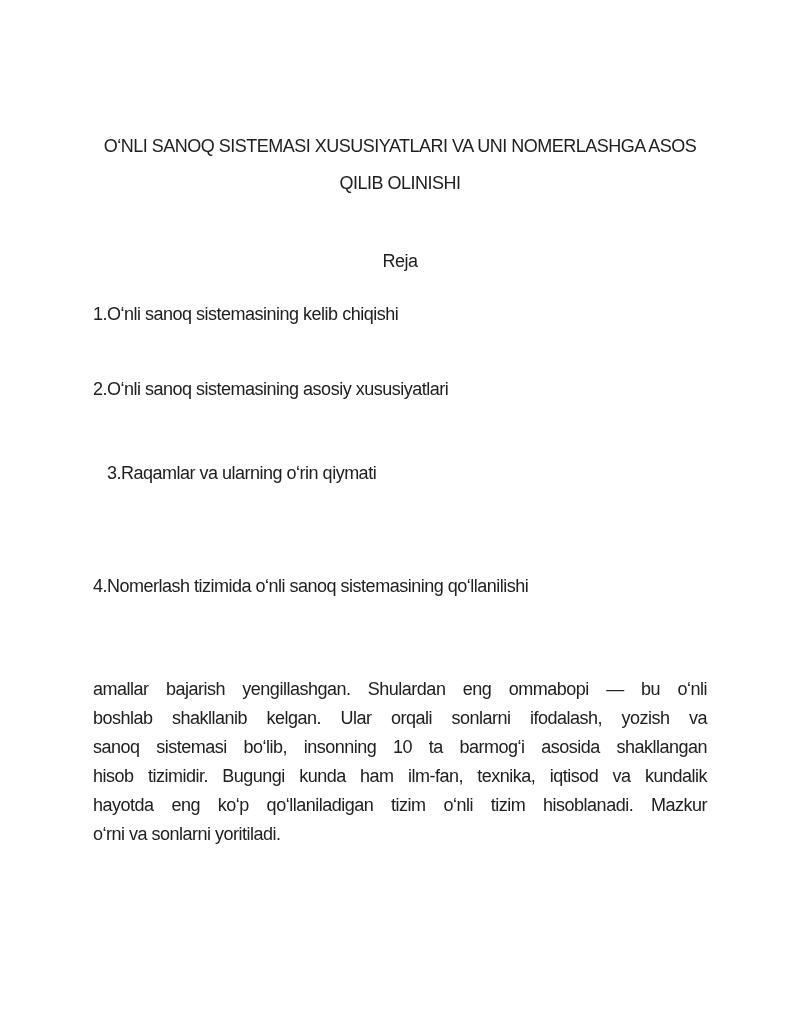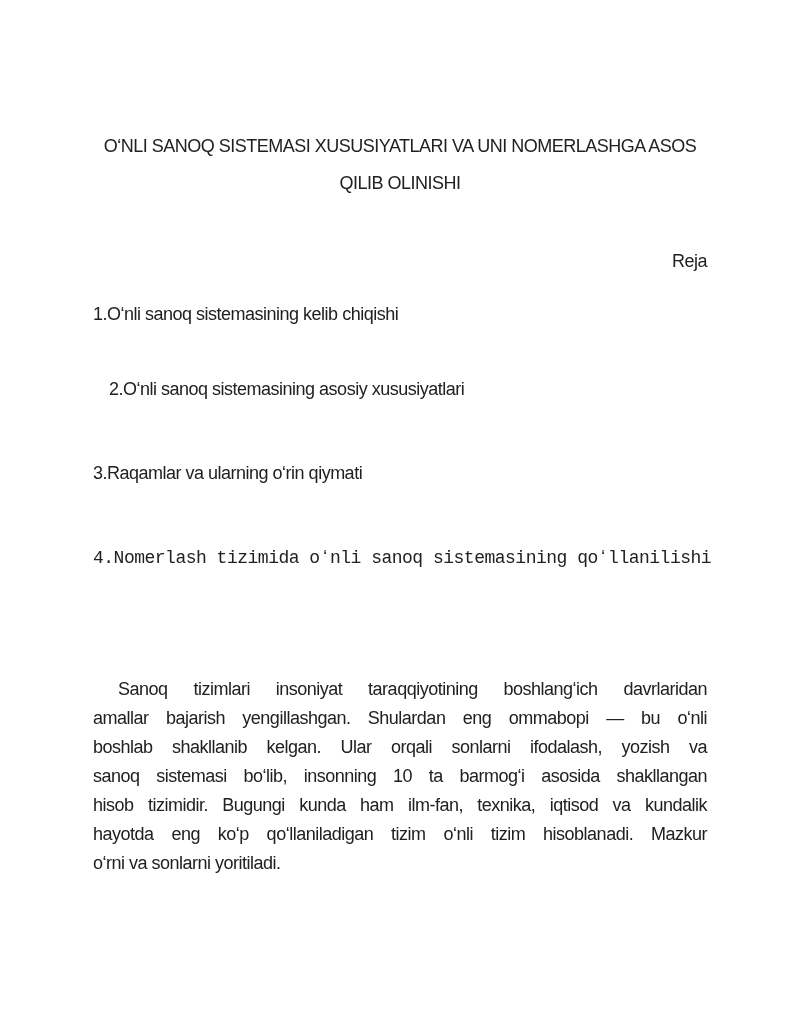--- a/index.html
+++ b/index.html
@@ -11,29 +11,29 @@
     background: #ffffff;
     overflow: hidden;
     font-family: "Liberation Sans", "DejaVu Sans", sans-serif;
     color: #212121;
     font-size: 18px;
     letter-spacing: -0.5px;
   }
   .abs { position: absolute; left: 93px; width: 614px; }
   .doc-title { top: 128px; text-align: center; line-height: 37px; }
   .doc-title .tline { white-space: nowrap; }
-  .center-heading { text-align: right; line-height: 29px; }
+  .center-heading { text-align: center; line-height: 29px; }
   .reja-pos { top: 247px; }
   .kirish-pos { top: 587px; }
   .subtitle-pos { top: 627px; text-align: center; line-height: 29px; padding-right: 40px; }
   .plan-item { line-height: 29px; white-space: nowrap; }
   .item1 { top: 300px; }
-  .item2 { top: 375px; margin-left: 16px; }
-  .item3 { top: 459px; }
-  .item4 { top: 544px; font-family: Liberation Mono, monospace; }
+  .item2 { top: 375px; }
+  .item3 { top: 459px; margin-left: 14px; }
+  .item4 { top: 572px; }
   .para { top: 675px; }
   .pline {
     line-height: 29px;
     text-align: justify;
     text-align-last: justify;
     white-space: nowrap;
   }
   .pline.first { text-indent: 25px; }
   .pline.last { text-align-last: left; }
 </style>
@@ -50,21 +50,20 @@
   <div class="abs center-heading reja-pos">Reja</div>
 
   <div class="abs plan-item item1">1.Oʻnli sanoq sistemasining kelib chiqishi</div>
   <div class="abs plan-item item2">2.Oʻnli sanoq sistemasining asosiy xususiyatlari</div>
   <div class="abs plan-item item3">3.Raqamlar va ularning oʻrin qiymati</div>
   <div class="abs plan-item item4">4.Nomerlash tizimida oʻnli sanoq sistemasining qoʻllanilishi</div>
 
 
 
   <div class="abs para">
-    <div class="pline first">Sanoq tizimlari insoniyat taraqqiyotining boshlangʻich davrlaridan</div>
     <div class="pline">amallar bajarish yengillashgan. Shulardan eng ommabopi — bu oʻnli</div>
     <div class="pline">boshlab shakllanib kelgan. Ular orqali sonlarni ifodalash, yozish va</div>
     <div class="pline">sanoq sistemasi boʻlib, insonning 10 ta barmogʻi asosida shakllangan</div>
     <div class="pline">hisob tizimidir. Bugungi kunda ham ilm-fan, texnika, iqtisod va kundalik</div>
     <div class="pline">hayotda eng koʻp qoʻllaniladigan tizim oʻnli tizim hisoblanadi. Mazkur</div>
     <div class="pline last">oʻrni va sonlarni yoritiladi.</div>
   </div>
 
 </div>
 

